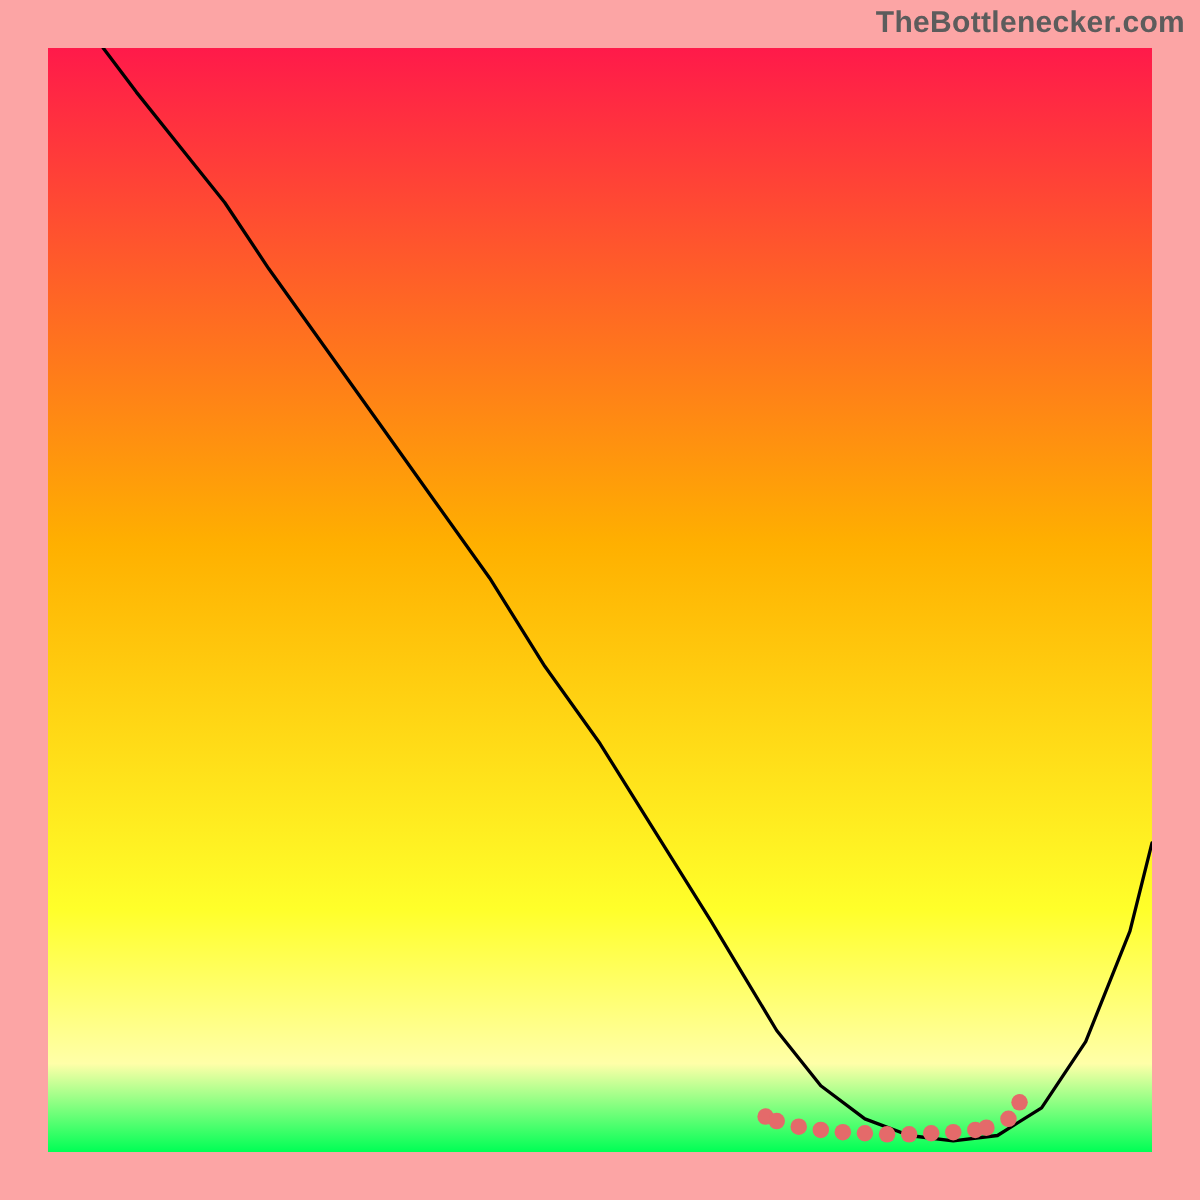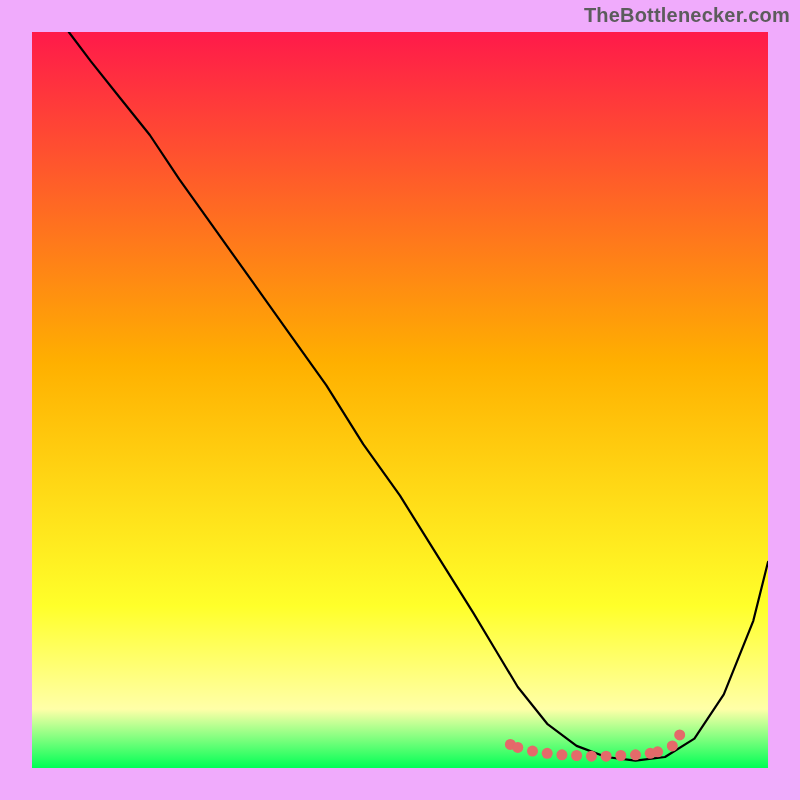--- a/index.html
+++ b/index.html
@@ -1,21 +1,21 @@
 <!DOCTYPE html>
 <html><head>
 <meta charset="utf-8">
 <style>
   * { margin: 0; padding: 0; box-sizing: border-box; }
   html, body { width: 800px; height: 800px; background: #000; overflow: hidden; }
   .frame {
     position: relative;
     width: 800px;
     height: 800px;
-    background: #f0abfc;
+    background: #fca5a5;
   }
   .watermark {
     position: absolute;
     top: 4px;
     right: 10px;
     font-family: Arial, Helvetica, sans-serif;
     font-size: 20px;
     font-weight: 600;
     color: #5c5c5c;
     letter-spacing: 0.2px;

